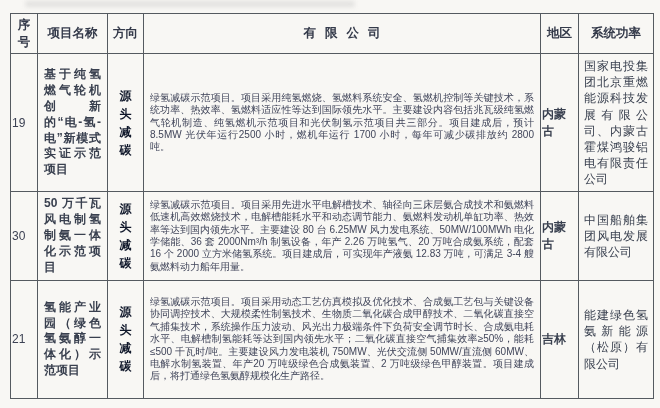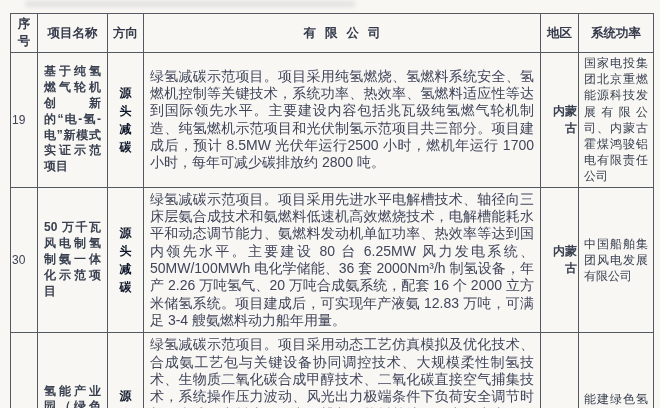--- a/index.html
+++ b/index.html
@@ -36,26 +36,26 @@
   th.col-content{letter-spacing:9px;text-indent:9px;}
   .c-no{text-align:left;font-size:12px;}
   .c-name{
     text-align:left;font-size:12px;font-weight:bold;line-height:1.32;
     padding:2px 6px;color:#39404f;
     text-align:justify;
     margin-left:29px;
   }
   .c-dir{text-align:center;font-size:12px;font-weight:bold;line-height:1.5;padding:0 6px;color:#0f172a;}
   .c-content{
-    font-size:14px;line-height:1.24;
+    font-size:10px;line-height:1.24;
     padding:3px 6px 3px 6px;
     text-align:justify;
     color:#40455a;
   }
-  .c-region{text-align:right;font-size:12px;font-weight:bold;color:#39404f;}
+  .c-region{text-align:left;font-size:12px;font-weight:bold;color:#39404f;}
   .c-entity{
     font-size:12px;font-weight:normal;line-height:1.35;
     padding:2px 5px;text-align:justify;color:#39404f;
   }
   tr.h-header{height:22px;}
   tr.h-r0{height:86px;}
   tr.h-r1{height:86px;}
   tr.h-r2{height:115px;}
 </style>
 </head>

